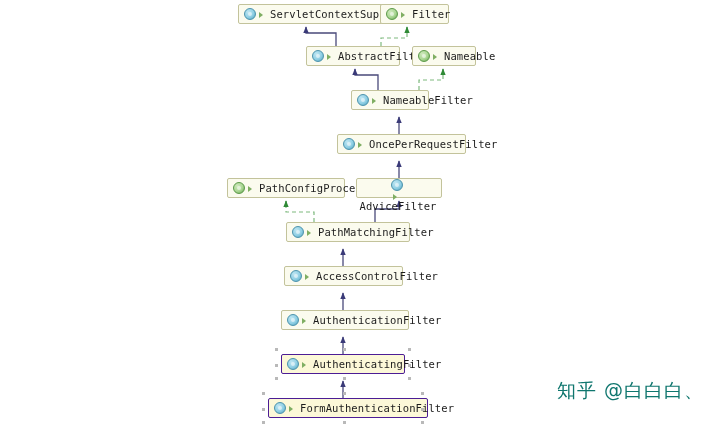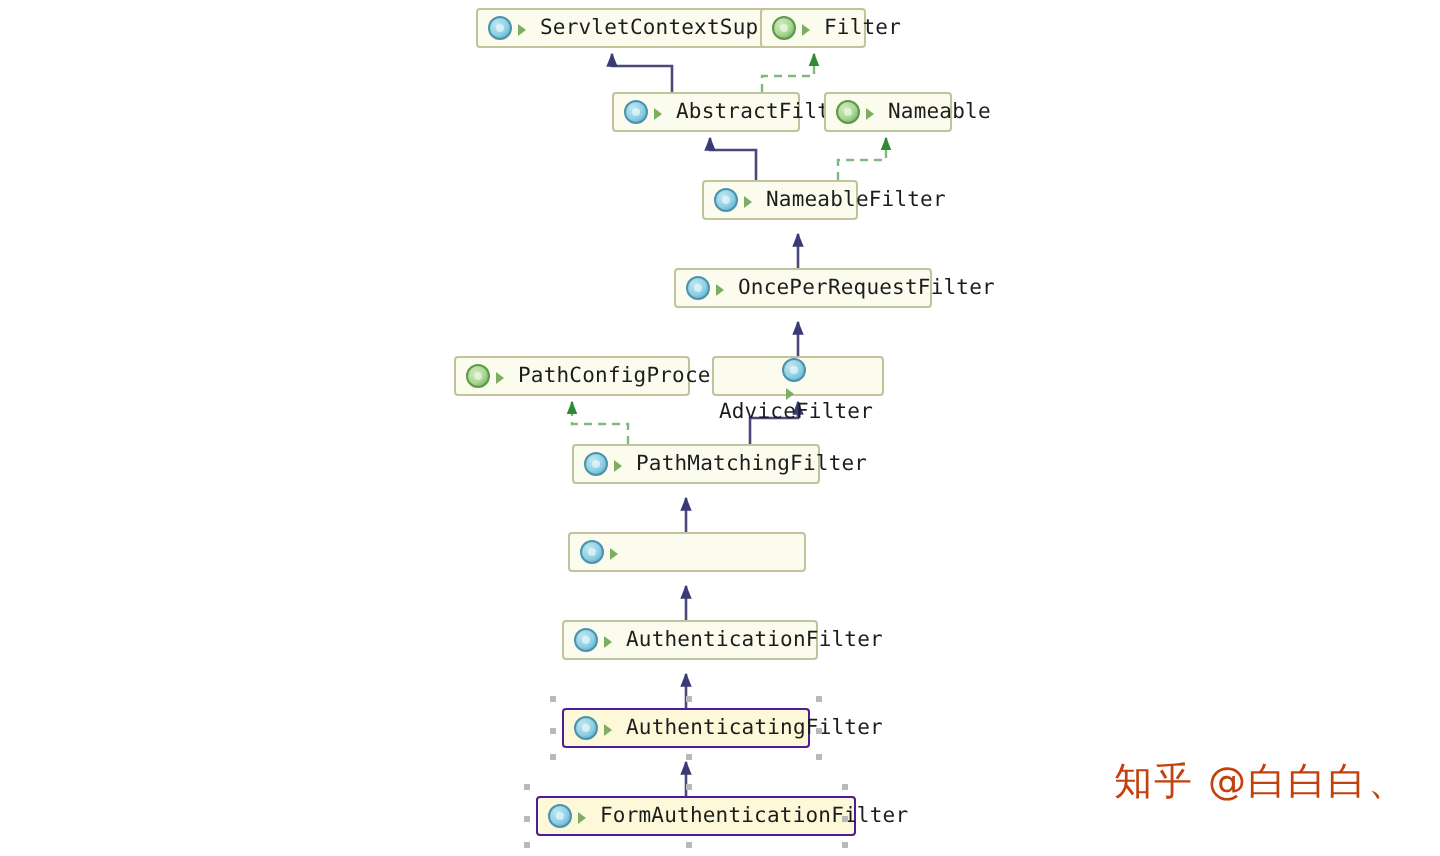--- a/index.html
+++ b/index.html
@@ -87,21 +87,21 @@
     width:3px;height:3px;
     background:#b9b9b9;
   }
 
   .watermark{
     position:absolute;
     right:16px;
     bottom:24px;
     font-family:"DejaVu Sans", sans-serif;
     font-size:19px;
-    color:#c2410c;
+    color:#0f766e;
     letter-spacing:1px;
     white-space:nowrap;
     z-index:1;
     user-select:none;
   }
 </style>
 </head>
 <body>
 
 <div id="canvas">
@@ -170,21 +170,21 @@
       <path d="M343,398 L343,381" stroke="#4a4a7a" stroke-width="1.3" fill="none" marker-end="url(#arrow-blue)"></path>
     </g>
   </svg>
 
   <div id="nodes">
       <div class="node" style="left: 238px; top: 4px; width: 145px;">
         <span class="ico ico-class"></span>
         <span class="vis"></span>
         <span class="label">ServletContextSupport</span>
       </div>
-      <div class="node" style="left: 380px; top: 4px; width: 53px;">
+      <div class="node" style="left: 380px; top: 4px; width: 69px;">
         <span class="ico ico-interface"></span>
         <span class="vis"></span>
         <span class="label">Filter</span>
       </div>
       <div class="node" style="left: 306px; top: 46px; width: 94px;">
         <span class="ico ico-class"></span>
         <span class="vis"></span>
         <span class="label">AbstractFilter</span>
       </div>
       <div class="node" style="left: 412px; top: 46px; width: 64px;">
@@ -213,20 +213,21 @@
         <span class="label">AdviceFilter</span>
       </div>
       <div class="node" style="left: 286px; top: 222px; width: 124px;">
         <span class="ico ico-class"></span>
         <span class="vis"></span>
         <span class="label">PathMatchingFilter</span>
       </div>
       <div class="node" style="left: 284px; top: 266px; width: 119px;">
         <span class="ico ico-class"></span>
         <span class="vis"></span>
+        <span class="label">AccessControlFilter</span>
       </div>
       <div class="node" style="left: 281px; top: 310px; width: 128px;">
         <span class="ico ico-class"></span>
         <span class="vis"></span>
         <span class="label">AuthenticationFilter</span>
       </div>
       <div class="node selected" style="left: 281px; top: 354px; width: 124px;">
         <span class="ico ico-class"></span>
         <span class="vis"></span>
         <span class="label">AuthenticatingFilter</span>

